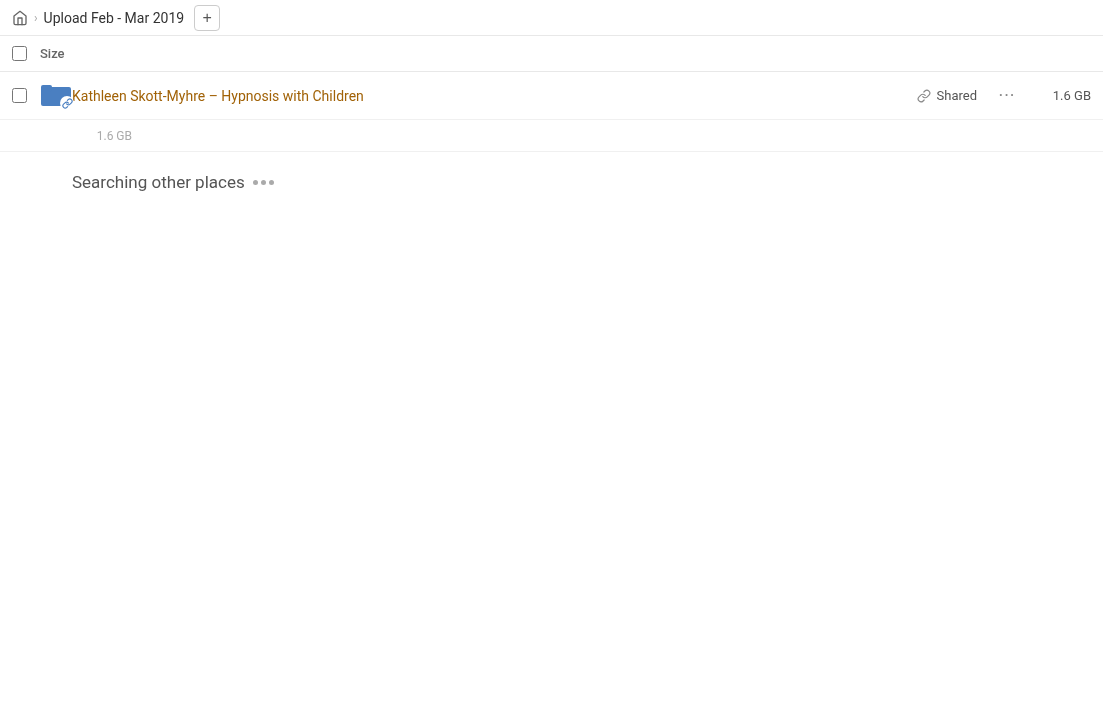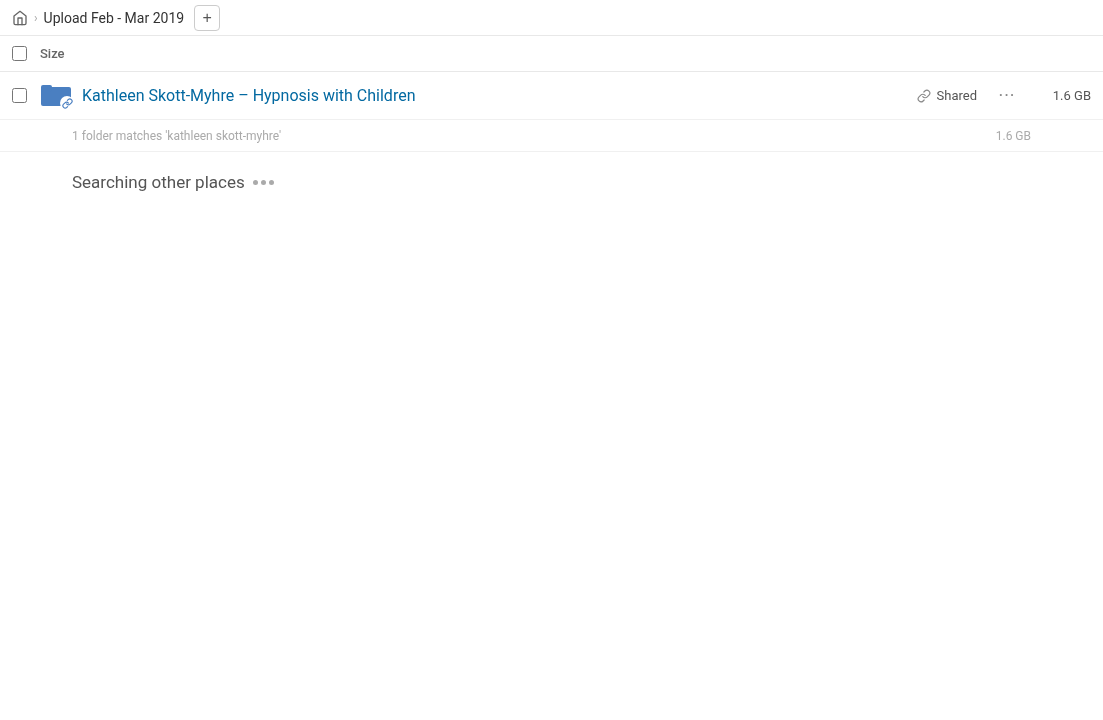--- a/index.html
+++ b/index.html
@@ -111,23 +111,22 @@
 
     .file-icon-wrap {
       width: 32px;
       display: flex;
       align-items: center;
       justify-content: center;
     }
 
     .file-name {
       flex: 1;
-      font-size: 16px;
-      color: #0369a1;
-      padding-left: 10px;
+      font-size: 14px;
+      color: #a16207;
     }
 
     .file-shared-wrap {
       display: flex;
       align-items: center;
       gap: 6px;
       color: #555;
       font-size: 13px;
       margin-right: 16px;
     }
@@ -264,21 +263,20 @@
       <path d="M10 13a5 5 0 0 0 7.54.54l3-3a5 5 0 0 0-7.07-7.07l-1.72 1.71"></path>
       <path d="M14 11a5 5 0 0 0-7.54-.54l-3 3a5 5 0 0 0 7.07 7.07l1.71-1.71"></path>
     </svg>
     <span>Shared</span>
   </div>
   <div class="more-btn">···</div>
   <span class="file-size">1.6 GB</span>
 </div>
 
 <div class="match-info-row">
-  <span class="match-info-text">1 folder matches 'kathleen skott-myhre'</span>
   <span class="match-size">1.6 GB</span>
 </div>
 
 <div class="searching-section">
   <div class="searching-label">
     <span>Searching other places</span>
     <div class="loading-dots">
       <div class="dot"></div>
       <div class="dot"></div>
       <div class="dot"></div>

